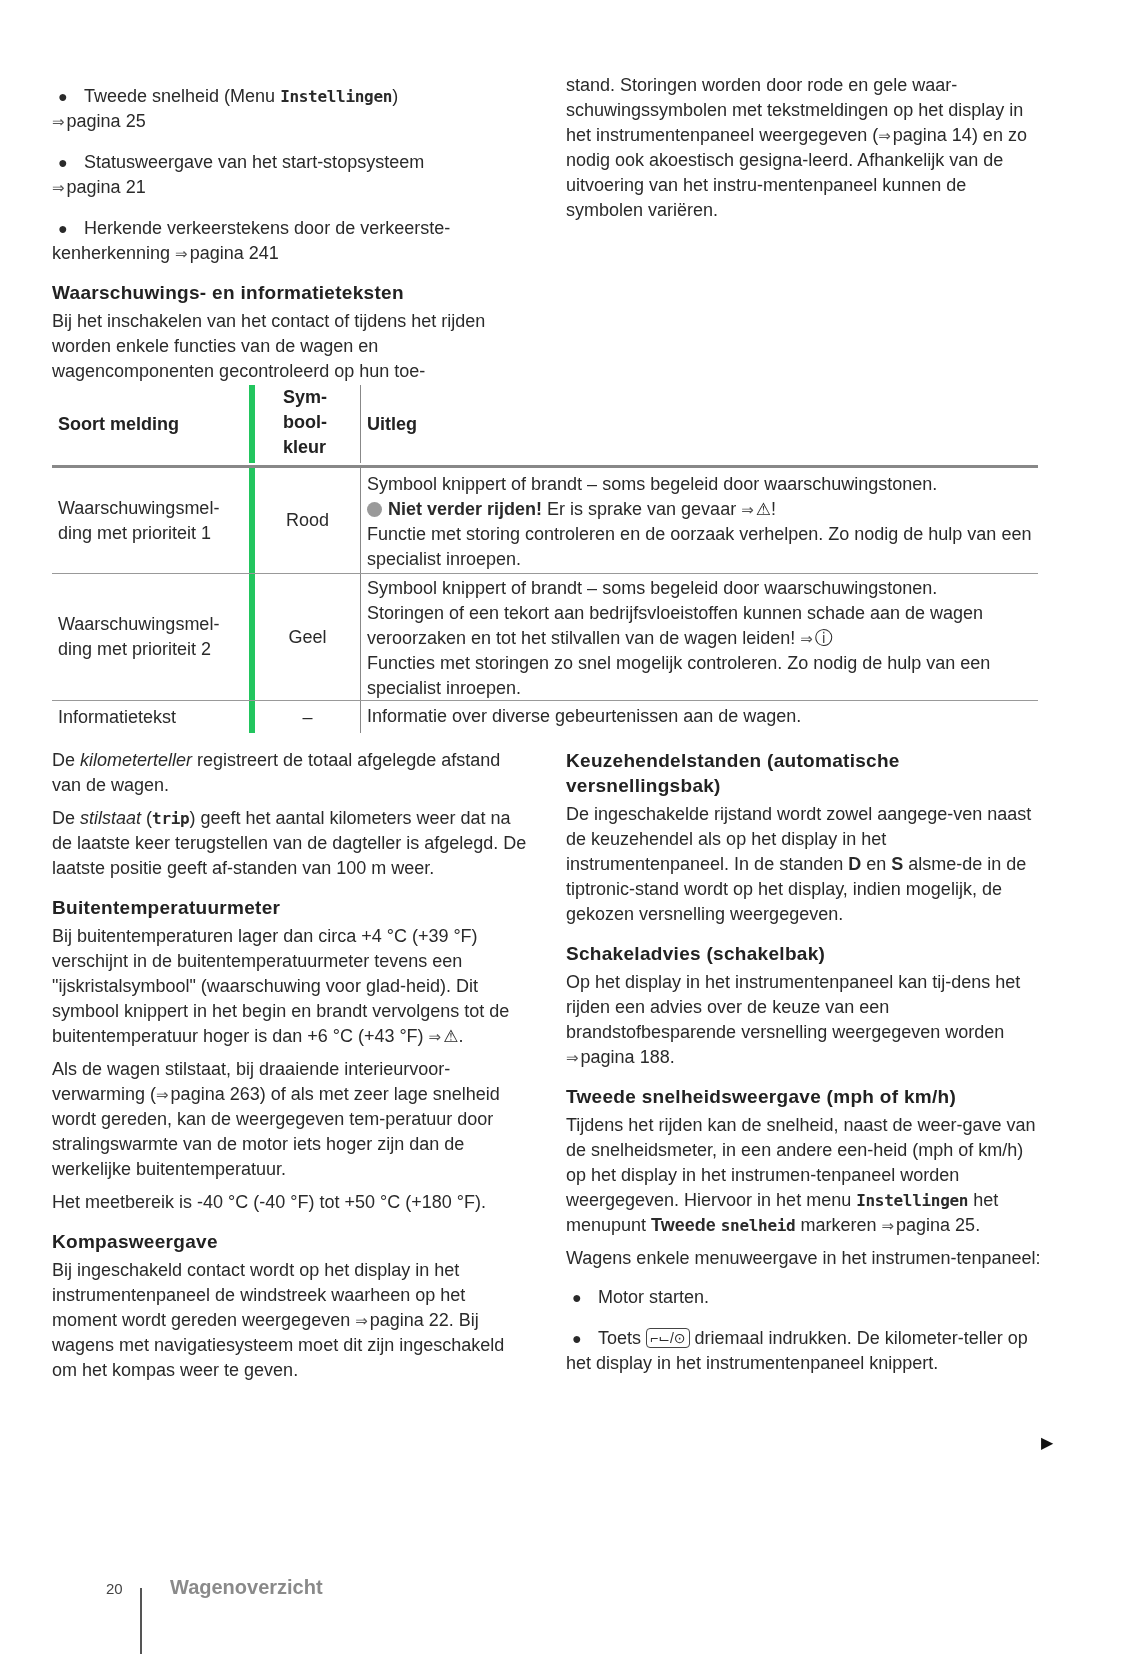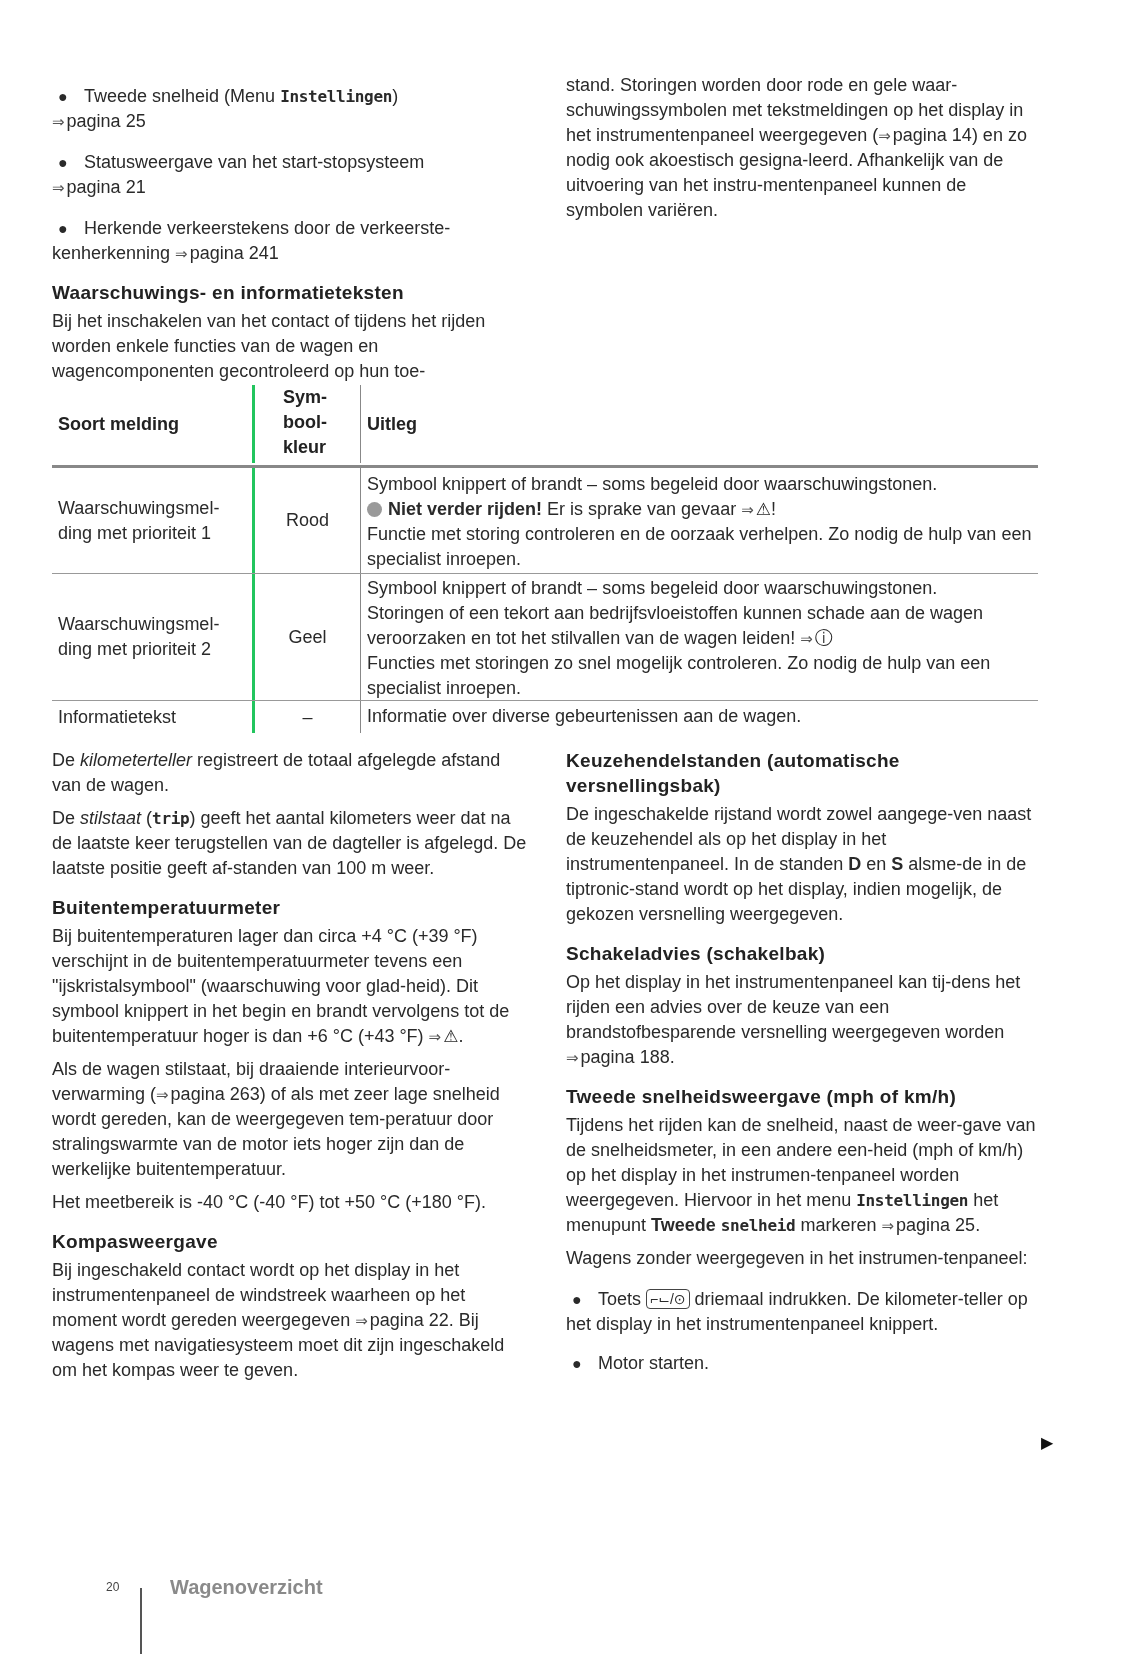--- a/index.html
+++ b/index.html
@@ -12,33 +12,33 @@
   .mono { font-family: "DejaVu Sans Mono", "Liberation Mono", monospace; font-weight: bold; font-size: 16px; letter-spacing: -0.3px; }
   h3 { margin: 10px 0 4px 0; font-size: 19px; font-weight: bold; line-height: 25px; color: #222; letter-spacing: 0.3px; }
   .bullet { position: relative; padding-left: 0; margin: 16px 0 8px 0; }
   .bullet .dot { display: inline-block; width: 32px; font-size: 16px; padding-left: 6px; box-sizing: border-box; }
   .arrow { color: #555; font-size: 15px; margin-right: 2px; }
   .tri { font-size: 17px; }
 
   
   .tbl { position: absolute; left: 52px; top: 385px; width: 986px; font-size: 18px; line-height: 25px; }
   .tbl .row { display: flex; }
-  .tbl .c1 { width: 203px; padding: 0 6px; box-sizing: border-box; border-right: 3px solid #22c55e; display: flex; align-items: center; }
+  .tbl .c1 { width: 203px; padding: 0 6px; box-sizing: border-box; border-right: 6px solid #22c55e; display: flex; align-items: center; }
   .tbl .c2 { width: 106px; padding: 0 4px; box-sizing: border-box; border-right: 1px solid #888; display: flex; align-items: center; justify-content: center; text-align: center; }
   .tbl .c3 { flex: 1; padding: 0 6px; box-sizing: border-box; }
   .tbl .head { font-weight: bold; color: #222; }
   .tbl .head .c1, .tbl .head .c3 { align-items: center; display: flex; }
   .tbl .head .c2 { justify-content: flex-start; text-align: left; padding-left: 28px; }
   .tbl .head { border-bottom: 3px solid #888; padding-bottom: 2px; }
   .tbl .r1 { border-bottom: 1px solid #999; }
   .tbl .r2 { border-bottom: 1px solid #999; }
   .stop-icon { display: inline-block; width: 15px; height: 15px; border-radius: 50%; background: #9a9a9a; vertical-align: -2px; margin-right: 6px; }
   .key-box { display: inline-block; border: 1.5px solid #444; border-radius: 4px; padding: 0 3px; font-size: 14px; line-height: 18px; vertical-align: 1px; }
 
-  .footer-num { position: absolute; left: 106px; top: 1580px; font-size: 12px; color: #444; }
+  .footer-num { position: absolute; left: 106px; top: 1580px; font-size: 15px; color: #444; }
   .footer-line { position: absolute; left: 140px; top: 1588px; width: 2px; height: 66px; background: #555; }
   .footer-title { position: absolute; left: 170px; top: 1576px; font-size: 20px; font-weight: bold; color: #8a8a8a; }
   .next-arrow { position: absolute; left: 1041px; top: 1433px; font-size: 16px; color: #111; }
 </style>
 </head>
 <body>
 
 <div class="col" style="left:52px; top:68px; width:470px;">
   <div class="bullet">
     <span class="dot">●</span><span>Tweede snelheid (Menu </span><span class="mono">Instellingen</span><span>)</span><br>
@@ -106,26 +106,26 @@
   <p><span>Bij ingeschakeld contact wordt op het display in het instrumentenpaneel de windstreek waarheen op het moment wordt gereden weergegeven </span><span class="arrow">⇒</span><span>pagina 22</span><span>. Bij wagens met navigatiesysteem moet dit zijn ingeschakeld om het kompas weer te geven.</span></p>
 </div>
 
 <div class="col" style="left:566px; top:748px; width:480px;">
   <h3 style="margin-top:0; width:420px;">Keuzehendelstanden (automatische versnellingsbak)</h3>
   <p><span>De ingeschakelde rijstand wordt zowel aangege-ven naast de keuzehendel als op het display in het instrumentenpaneel. In de standen </span><b>D</b><span> en </span><b>S</b><span> alsme-de in de tiptronic-stand wordt op het display, indien mogelijk, de gekozen versnelling weergegeven.</span></p>
   <h3 style="margin-top:14px;">Schakeladvies (schakelbak)</h3>
   <p><span>Op het display in het instrumentenpaneel kan tij-dens het rijden een advies over de keuze van een brandstofbesparende versnelling weergegeven worden </span><span class="arrow">⇒</span><span>pagina 188</span>.</p>
   <h3 style="margin-top:14px;">Tweede snelheidsweergave (mph of km/h)</h3>
   <p><span>Tijdens het rijden kan de snelheid, naast de weer-gave van de snelheidsmeter, in een andere een-heid (mph of km/h) op het display in het instrumen-tenpaneel worden weergegeven. Hiervoor in het menu </span><span class="mono">Instellingen</span><span> het menupunt </span><b>Tweede</b> <span class="mono">snelheid</span><span> markeren </span><span class="arrow">⇒</span><span>pagina 25</span>.</p>
-  <p>Wagens zonder weergegeven in het instrumen-tenpaneel:</p>
+  <p>Wagens enkele menuweergave in het instrumen-tenpaneel:</p>
+  <div class="bullet" style="margin-top:14px;">
+    <span class="dot">●</span><span>Motor starten.</span>
+  </div>
   <div class="bullet">
     <span class="dot">●</span><span>Toets </span><span class="key-box">⌐⌙/⊙</span><span> driemaal indrukken. De kilometer-teller op het display in het instrumentenpaneel knippert.</span>
-  </div>
-  <div class="bullet" style="margin-top:14px;">
-    <span class="dot">●</span><span>Motor starten.</span>
   </div>
 </div>
 
 <div class="next-arrow">▶</div>
 
 <div class="footer-num">20</div>
 <div class="footer-line"></div>
 <div class="footer-title">Wagenoverzicht</div>
 
 </body></html>

